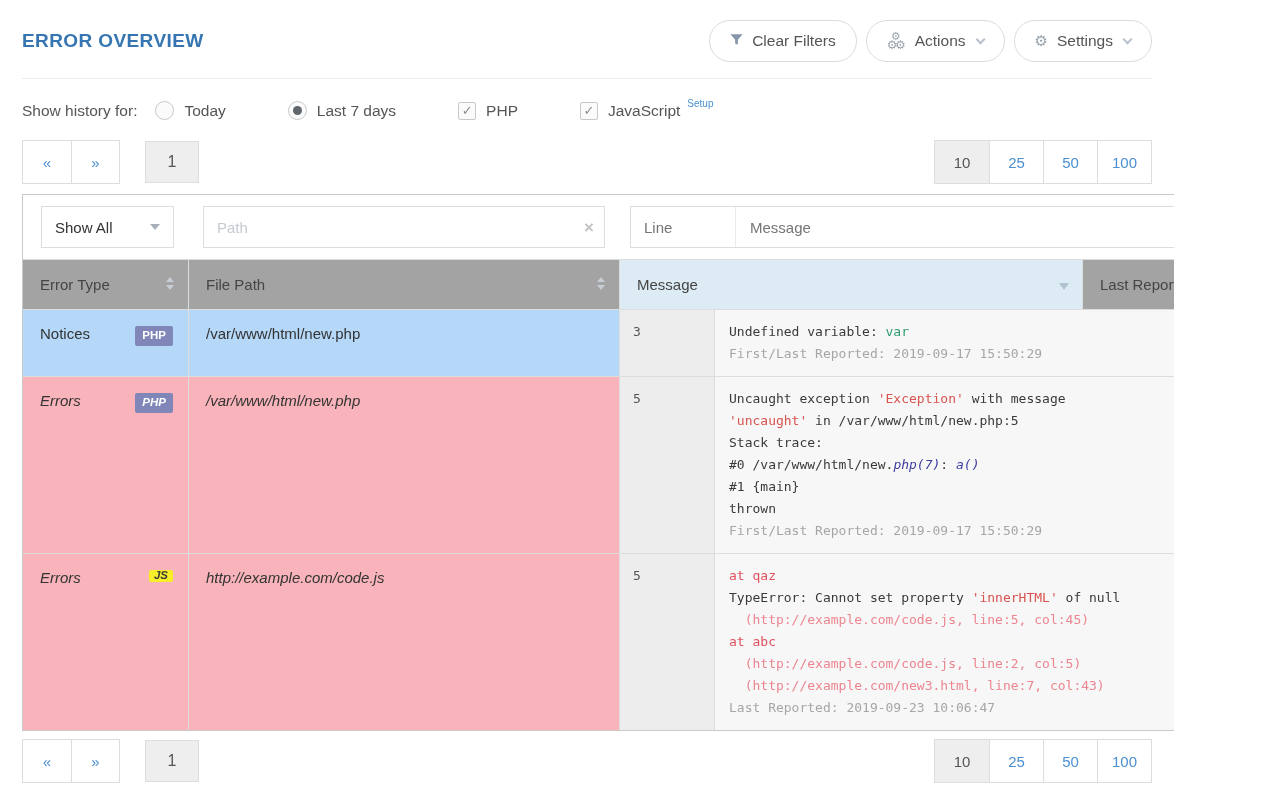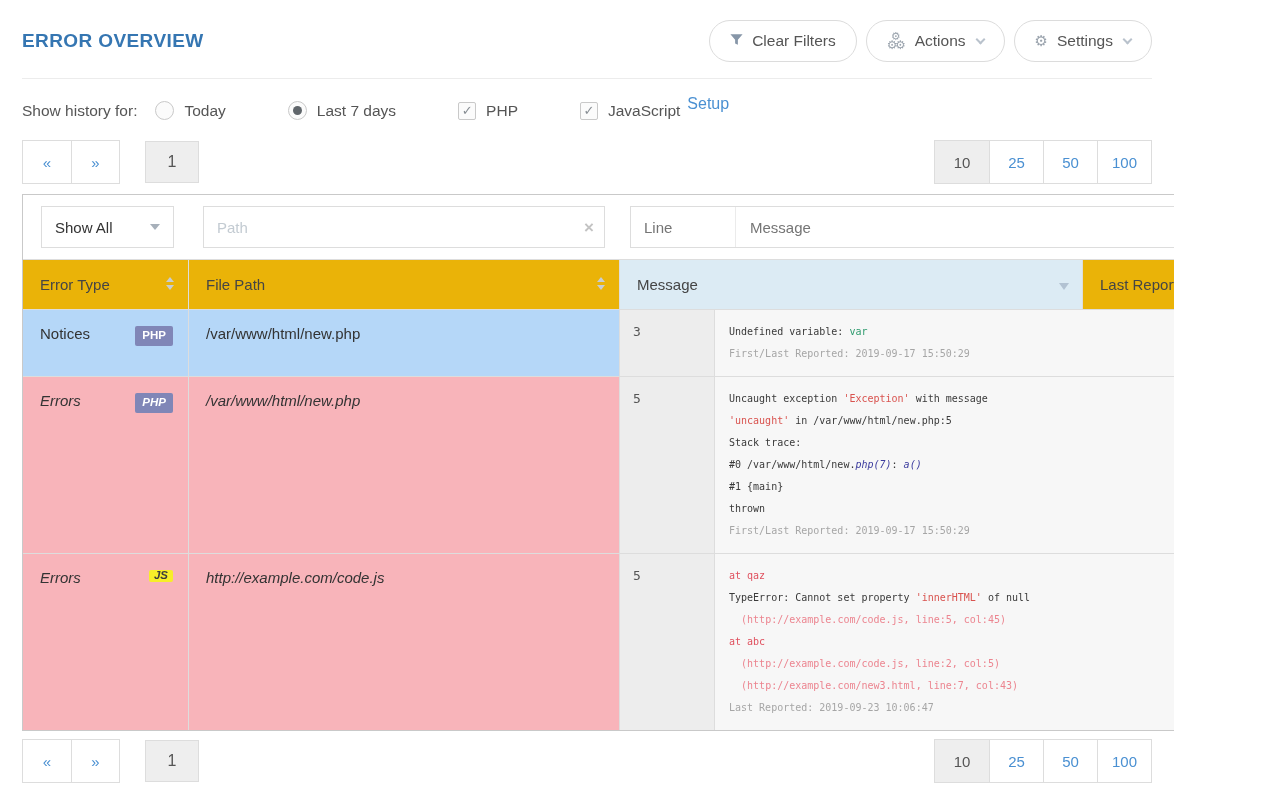--- a/index.html
+++ b/index.html
@@ -26,21 +26,21 @@
   .gears-ic .g1 { left:0; bottom:-1px; font-size:12px; }
   .gears-ic .g2 { right:0; bottom:-1px; font-size:12px; }
   .gears-ic .g3 { left:4px; top:-2px; font-size:11px; }
   
   .history-bar { margin-top:22px; display:flex; align-items:center; font-size:15.5px; color:#555; }
   .hist-label { margin-right:18px; }
   .ctl-item { display:inline-flex; align-items:center; margin-right:62px; }
   .radio { width:19px; height:19px; border-radius:50%; border:1px solid #c9c9c9; background:#fbfbfb; display:inline-block; position:relative; margin-right:10px; flex:0 0 auto; cursor:pointer; }
   .radio.checked::after { content:""; position:absolute; inset:4px; border-radius:50%; background:#60666b; }
   .checkbox { width:18px; height:18px; border:1px solid #c9c9c9; border-radius:2px; background:#fbfbfb; display:inline-flex; align-items:center; justify-content:center; margin-right:10px; color:#878d93; font-size:13px; font-family:"DejaVu Sans",sans-serif; cursor:pointer; }
-  .setup-sup { font-size:16px; color:var(--link-blue); position:relative; top:-7px; margin-left:5px; text-decoration:none; cursor:pointer; }
+  .setup-sup { font-size:10px; color:var(--link-blue); position:relative; top:-7px; margin-left:5px; text-decoration:none; cursor:pointer; }
   
   .pager-row { display:flex; justify-content:space-between; align-items:center; }
   .pager-top { margin-top:20px; }
   .pager-bottom { margin-top:8px; }
   .pager-left { display:flex; align-items:center; }
   .pgroup { display:flex; border:1px solid #ddd; }
   .pcell { min-width:48px; height:42px; display:flex; align-items:center; justify-content:center; font-size:15px; color:var(--link-blue); background:#fff; border-left:1px solid #ddd; cursor:pointer; padding:0 12px; }
   .pcell:first-child { border-left:none; }
   .pcell.active { background:#eee; color:#555; }
   .pg-current { margin-left:25px; width:54px; height:42px; display:flex; align-items:center; justify-content:center; border:1px solid #ddd; background:#eee; color:#555; font-size:16px; cursor:pointer; }
@@ -53,33 +53,33 @@
   .f-wrap { position:relative; display:flex; }
   .path-wrap { margin-left:29px; width:402px; }
   .f-input { width:100%; height:42px; border:1px solid #ddd; padding:0 32px 0 13px; font-size:15px; color:#555; font-family:inherit; outline:none; background:#fff; }
   .f-input::placeholder { color:#c3cbd2; }
   .clear-x { position:absolute; right:11px; top:50%; transform:translateY(-50%); color:#c3c3c3; font-weight:bold; font-size:17px; line-height:1; cursor:pointer; }
   .linemsg-wrap { margin-left:25px; flex:1; height:42px; border:1px solid #ddd; display:flex; position:relative; background:#fff; }
   .line-input { width:105px; height:40px; border:none; border-right:1px solid #ebebeb; padding:0 13px; font-size:15px; color:#555; font-family:inherit; outline:none; }
   .msg-input { flex:1; height:40px; border:none; padding:0 32px 0 14px; font-size:15px; color:#555; font-family:inherit; outline:none; }
   
   .thead { display:flex; border-top:1px solid #ddd; height:50px; font-size:15px; color:#454545; }
-  .th { display:flex; align-items:center; justify-content:space-between; padding:0 13px 0 17px; border-right:1px solid #ddd; cursor:pointer; background:#eab308; }
+  .th { display:flex; align-items:center; justify-content:space-between; padding:0 13px 0 17px; border-right:1px solid #ddd; cursor:pointer; background:#a3a3a3; }
   .th:nth-child(1) { width:166px; }
   .th:nth-child(2) { width:431px; }
   .th:nth-child(3) { width:463px; }
   .th:nth-child(4) { flex:1; border-right:none; }
   .th.active { background:var(--message-header-bg); }
   
   .trow { display:flex; border-top:1px solid #ddd; }
   .td { border-right:1px solid #ddd; }
   .td-type { width:166px; padding:15px 15px 15px 17px; display:flex; justify-content:space-between; align-items:flex-start; font-size:15px; color:#333; }
   .td-path { width:431px; padding:15px 17px; font-size:15px; color:#333; }
   .td-line { width:95px; padding:14px 13px; font-family:"DejaVu Sans Mono","Liberation Mono",monospace; font-size:13px; color:#555; background:#ededed; }
-  .td-msg { width:492px; padding:11px 14px; background:#f7f7f7; font-family:"DejaVu Sans Mono","Liberation Mono",monospace; font-size:10px; line-height:22px; }
+  .td-msg { width:492px; padding:11px 14px; background:#f7f7f7; font-family:"DejaVu Sans Mono","Liberation Mono",monospace; font-size:13px; line-height:22px; }
   .td-check { flex:1; background:#ededed; display:flex; align-items:center; justify-content:center; border-right:none; }
   .trow.notice .td-type, .trow.notice .td-path { background:var(--row-notice-bg); }
   .trow.error .td-type, .trow.error .td-path { background:var(--row-error-bg);font-style:italic; }
   .badge { font-size:11.5px; font-weight:bold; padding:4px 7px; border-radius:2px; line-height:1; flex:0 0 auto; margin-top:1px; }
   .badge.php { background:var(--php-badge-bg); color:#fff; }
   .badge.js { background:var(--js-badge-bg); color:#3c3c3c; padding:0 5px; }
   .msg-line { white-space:pre-wrap; }
   .c-dark { color:#3a3a3a; }
   .c-red { color:#d9534f; }
   .c-teal { color:#2e9b6e; }

